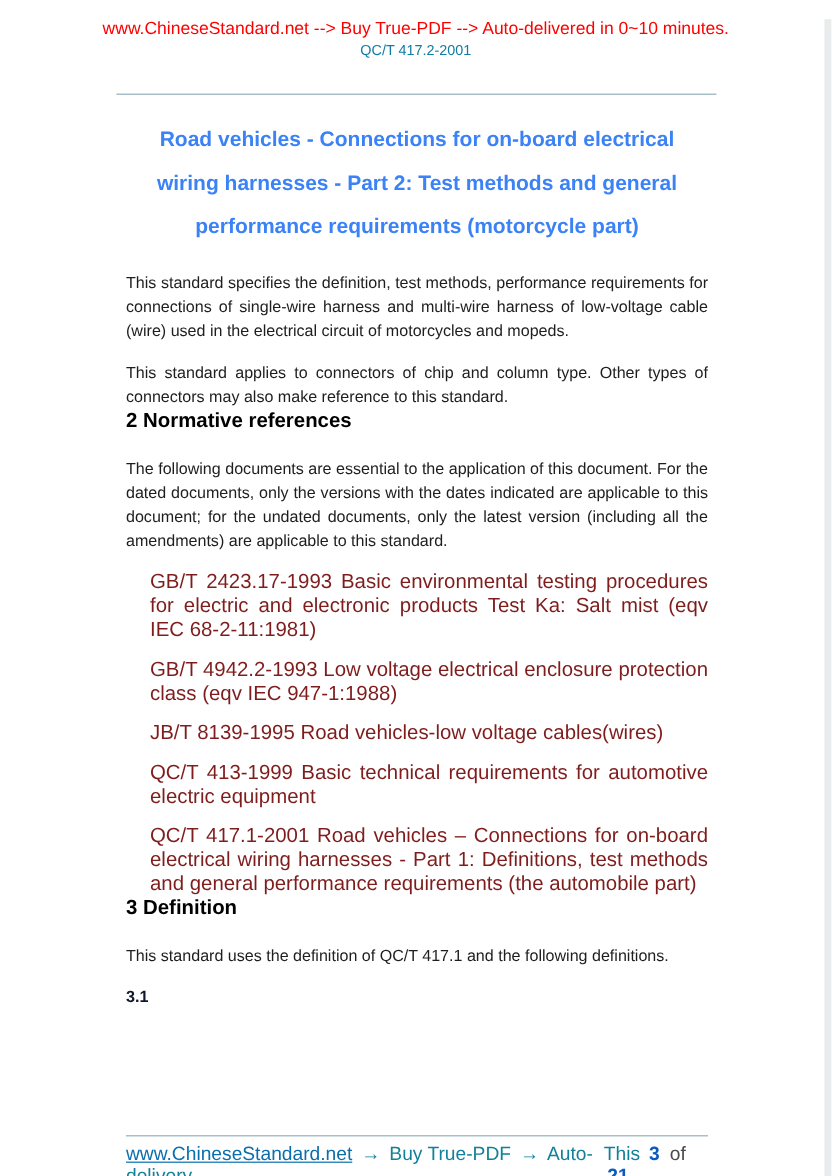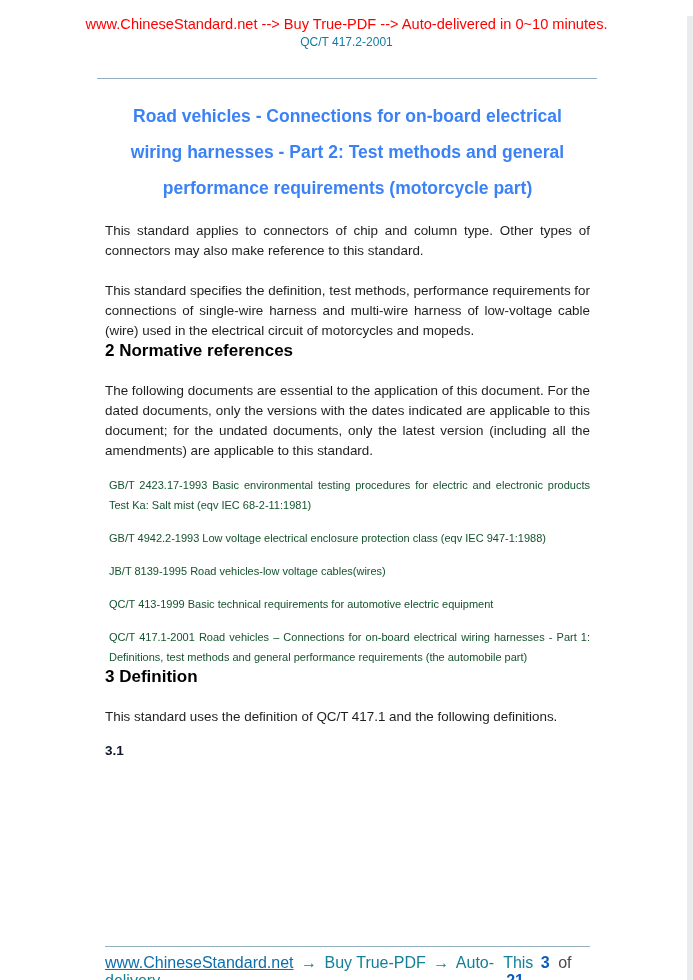--- a/index.html
+++ b/index.html
@@ -60,25 +60,25 @@
 
   p.body {
     font-size: 13.4px;
     line-height: 20px;
     text-align: justify;
     margin: 20px 0 0 0;
     color: #1e1e1e;
   }
   p.body.tight { margin-top: 15px; }
   p.ref {
-    font-size: 11px;
+    font-size: 17px;
     line-height: 20px;
     text-align: justify;
-    margin: 13px 0 0 4px;
-    color: #14532d;
+    margin: 13px 0 0 20px;
+    color: #7f1d1d;
   }
   p.ref.first { margin-top: 14px; }
   .subclause {
     margin-top: 16px;
     font-size: 13.5px;
     font-weight: bold;
     color: #0f172a;
   }
 
   .footer { position: absolute; left: 105px; right: 103px; top: 930px; }
@@ -111,22 +111,22 @@
 
   <div class="content">
 
     <div class="title-block">
       <div>Road vehicles - Connections for on-board electrical</div>
       <div>wiring harnesses - Part 2: Test methods and general</div>
       <div>performance requirements (motorcycle part)</div>
     </div>
 
 
+    <p class="body">This standard specifies the definition, test methods, performance requirements for connections of single-wire harness and multi-wire harness of low-voltage cable (wire) used in the electrical circuit of motorcycles and mopeds.</p>
     <p class="body tight">This standard applies to connectors of chip and column type. Other types of connectors may also make reference to this standard.</p>
-    <p class="body">This standard specifies the definition, test methods, performance requirements for connections of single-wire harness and multi-wire harness of low-voltage cable (wire) used in the electrical circuit of motorcycles and mopeds.</p>
 
     <h2 class="sec sec-2">2 Normative references</h2>
 
     <p class="body">The following documents are essential to the application of this document. For the dated documents, only the versions with the dates indicated are applicable to this document; for the undated documents, only the latest version (including all the amendments) are applicable to this standard.</p>
 
     <p class="ref first">GB/T 2423.17-1993 Basic environmental testing procedures for electric and electronic products Test Ka: Salt mist (eqv IEC 68-2-11:1981)</p>
     <p class="ref">GB/T 4942.2-1993 Low voltage electrical enclosure protection class (eqv IEC 947-1:1988)</p>
     <p class="ref">JB/T 8139-1995 Road vehicles-low voltage cables(wires)</p>
     <p class="ref">QC/T 413-1999 Basic technical requirements for automotive electric equipment</p>
     <p class="ref">QC/T 417.1-2001 Road vehicles – Connections for on-board electrical wiring harnesses - Part 1: Definitions, test methods and general performance requirements (the automobile part)</p>

